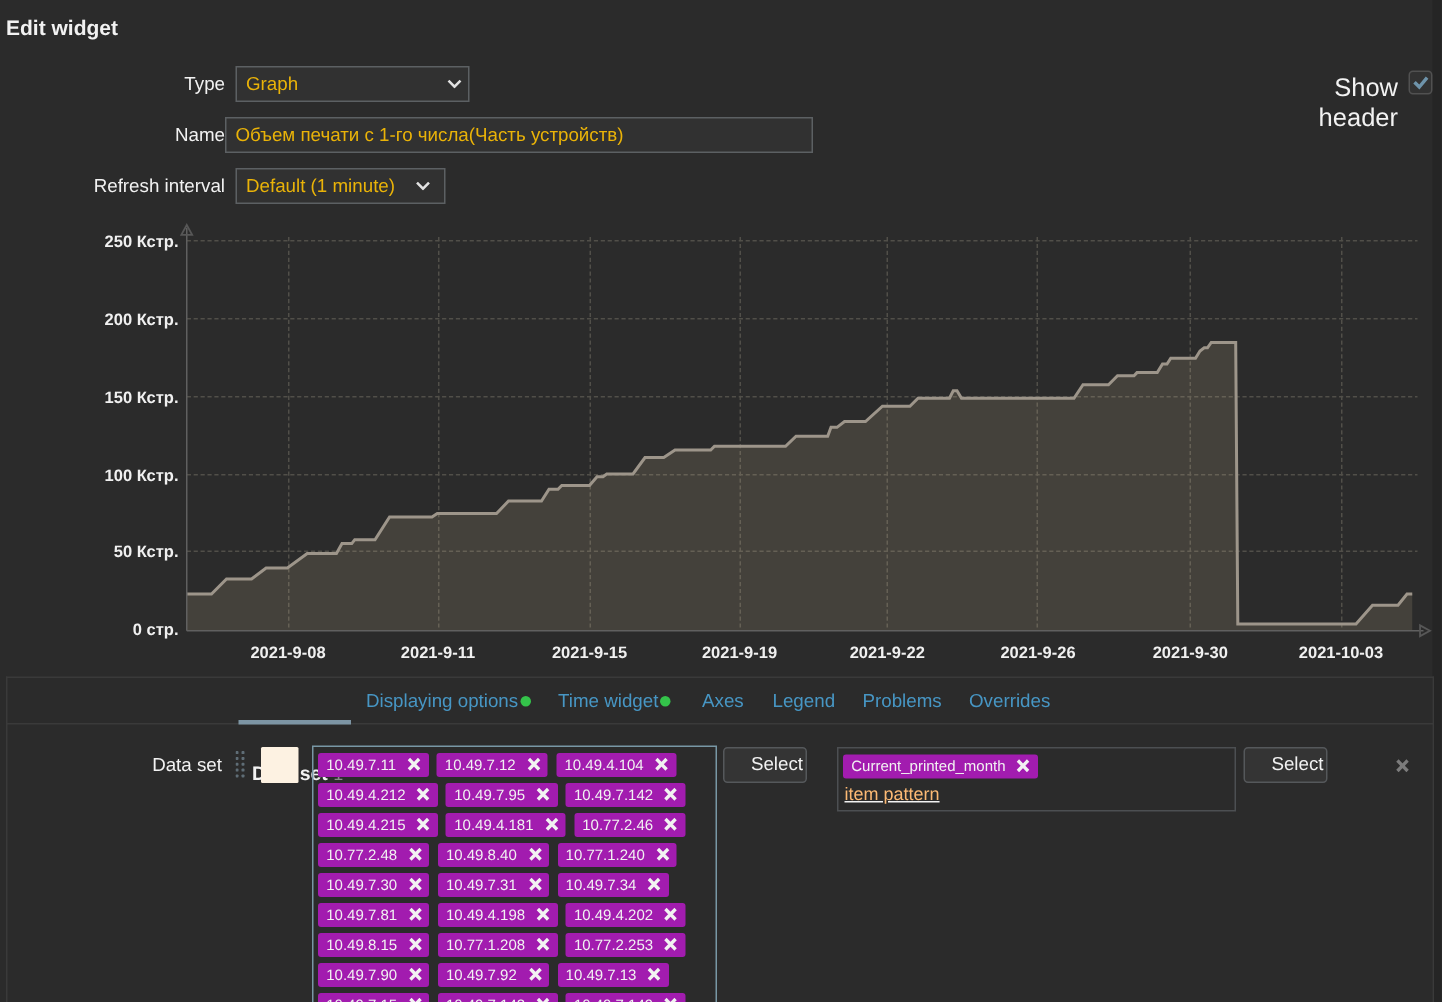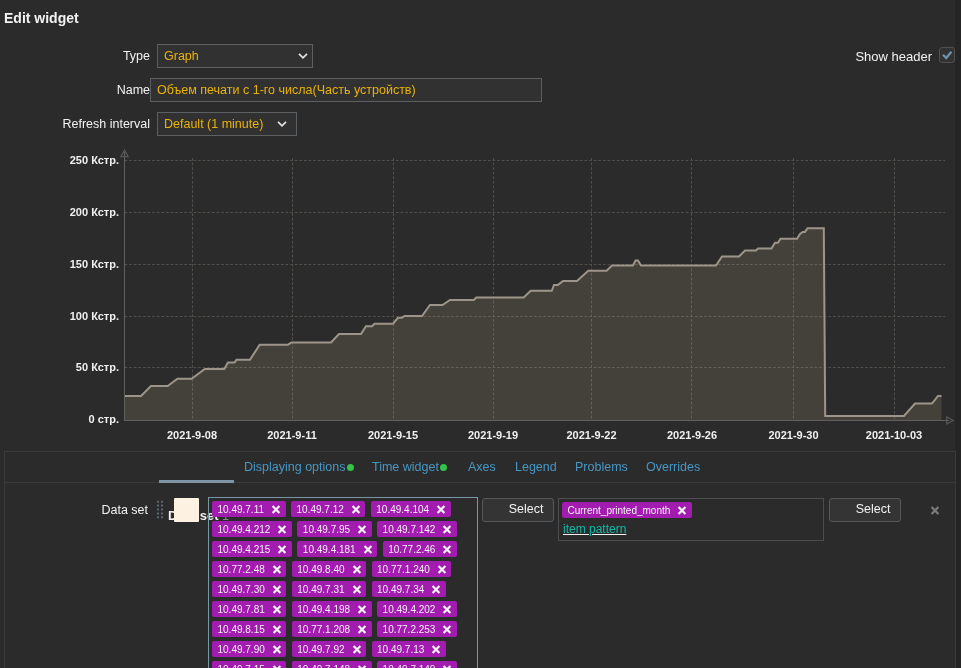--- a/index.html
+++ b/index.html
@@ -6,21 +6,21 @@
   html,body { width:961px; height:668px; overflow:hidden; }
   body { background:#2b2b2b; font-family:"Liberation Sans", sans-serif; font-size:13px; color:#f2f2f2; position:relative; }
   .abs { position:absolute; }
   .lbl { position:absolute; text-align:right; color:#f2f2f2; font-size:12.5px; }
   .inp { position:absolute; background:#313131; border:1px solid #5c6063; color:#eab308; font-size:12.5px; line-height:22px; padding:0 6px; }
   .tabblue { position:absolute; color:#4796c4; font-size:12.5px; }
   .dot { position:absolute; width:7px; height:7px; border-radius:50%; background:#34c34a; }
   .chip { display:inline-block; background:#a21caf; border-radius:2px; height:16px; line-height:17.5px; padding:0 4.5px 0 5.5px; font-size:10px; color:#f2f2f2; margin-right:5.5px; white-space:nowrap; }
   .chip .xi { margin-left:7px; vertical-align:-0.5px; }
   .chiprow { height:20px; white-space:nowrap; }
-  .btn { position:absolute; width:72px; height:23.5px; background:#343434; border:1px solid #55585b; border-radius:3px; color:#f2f2f2; font-size:12.5px; text-align:center; line-height:21.5px;padding-left:16px; }
+  .btn { position:absolute; width:56px; height:23.5px; background:#343434; border:1px solid #55585b; border-radius:3px; color:#f2f2f2; font-size:12.5px; text-align:center; line-height:21.5px;padding-left:16px; }
 </style>
 </head>
 <body>
 
   <div class="abs" style="left:955px; top:0; width:6px; height:668px; background:#252525;"></div>
 
   <div class="abs" style="left:4px; top:10px; font-size:14px; font-weight:bold;">Edit widget</div>
 
   <div class="lbl" style="left:0; top:49px; width:150px;">Type</div>
   <div class="lbl" style="left:0; top:83px; width:150px;padding-left:19px;">Name</div>
@@ -31,21 +31,21 @@
     <path d="M1 0.8 L5 4.8 L9 0.8" stroke="#e2e2e2" stroke-width="1.7" fill="none"></path>
   </svg>
 
   <div class="inp" style="left:150px; top:78px; width:392px; height:24px;">Объем печати с 1-го числа(Часть устройств)</div>
 
   <div class="inp" style="left:157px; top:112px; width:140px; height:24px;">Default (1 minute)</div>
   <svg class="abs" style="left:277px; top:121px;" width="10" height="6" viewBox="0 0 10 6">
     <path d="M1 0.8 L5 4.8 L9 0.8" stroke="#e2e2e2" stroke-width="1.7" fill="none"></path>
   </svg>
 
-  <div class="abs" style="left:832px; top:49px; width:100px; text-align:right; font-size:13px;">Show header</div>
+  <div class="abs" style="left:832px; top:49px; width:100px; text-align:right; font-size:17px;">Show header</div>
   <div class="abs" style="left:939px; top:47px; width:16px; height:16px; background:#323232; border:1px solid #515151; border-radius:3px;">
     <svg width="14" height="13" viewBox="0 0 14 13">
       <path d="M3 6.8 L6.2 10 L11.4 3.8" stroke="#6e93aa" stroke-width="2.3" fill="none"></path>
     </svg>
   </div>
 
   <svg class="abs" style="left:0; top:0;" width="961" height="668" viewBox="0 0 961 668" font-family="Liberation Sans, sans-serif">
 
     <g stroke="#514f49" stroke-width="1" stroke-dasharray="2.8 1.8">
       <line x1="124.5" y1="160.5" x2="945" y2="160.5"></line>
@@ -190,20 +190,20 @@
           <path d="M1.6 1 L8.4 8 M8.4 1 L1.6 8" stroke="#f2f2f2" stroke-width="2.2" fill="none"></path>
         </svg></span></div>
   </div>
 
   <div class="btn" style="left:482px; top:498px;">Select</div>
 
   <div class="abs" style="left:558px; top:498px; width:266px; height:43px; border:1px solid #4c4f52; padding:3px 0 0 3px;text-decoration:underline;">
     <div class="chiprow"><span class="chip">Current_printed_month<svg class="xi" width="10" height="9" viewBox="0 0 10 9">
           <path d="M1.6 1 L8.4 8 M8.4 1 L1.6 8" stroke="#f2f2f2" stroke-width="2.2" fill="none"></path>
         </svg></span></div>
-    <div style="color:#14b8a6; font-size:12px; padding-left:1px; margin-top:0;">item pattern</div>
+    <div style="color:#fdba74; font-size:12px; padding-left:1px; margin-top:0;">item pattern</div>
   </div>
 
   <div class="btn" style="left:829px; top:498px;">Select</div>
 
   <svg class="abs" style="left:930px; top:506px;" width="10" height="9" viewBox="0 0 10 9">
     <path d="M1.6 1 L8.4 8 M8.4 1 L1.6 8" stroke="#7c7c7c" stroke-width="2.2" fill="none"></path>
   </svg>
 
 </body></html>

